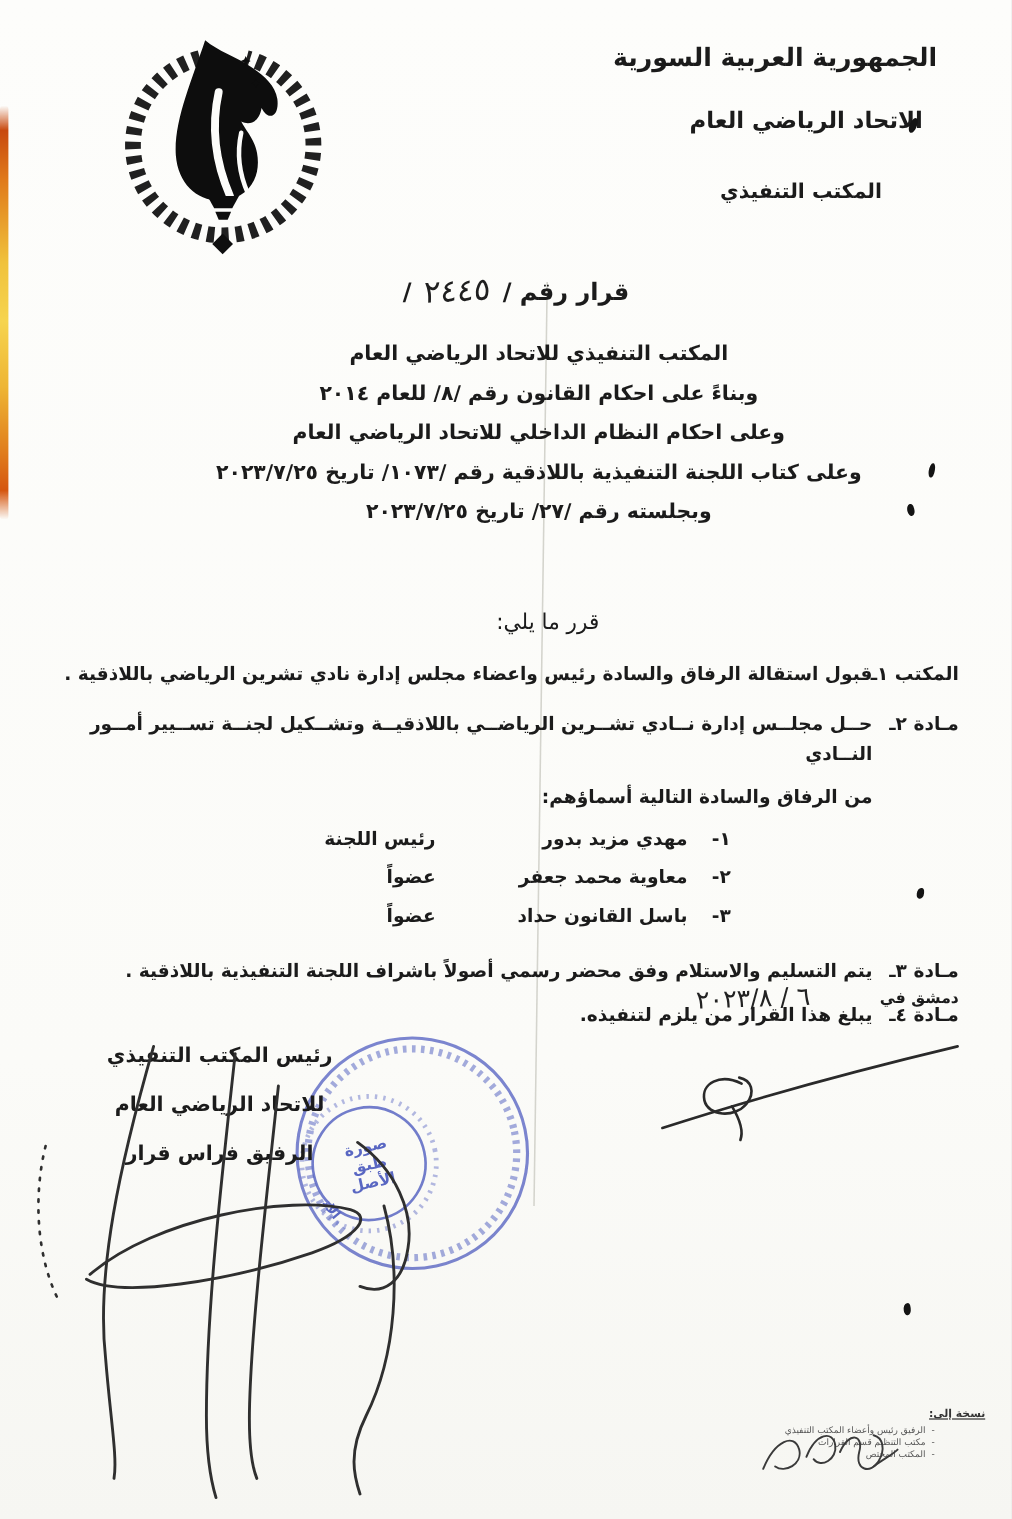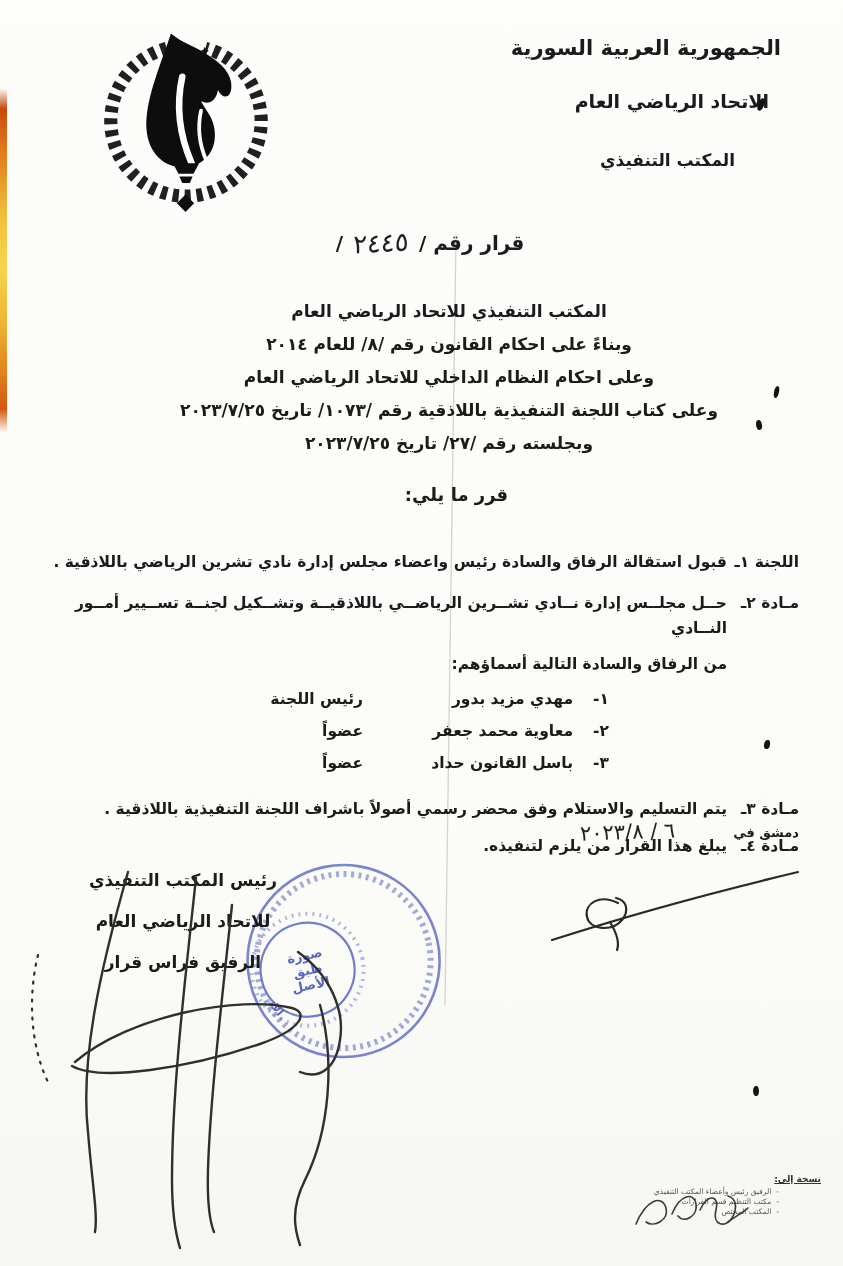--- a/index.html
+++ b/index.html
@@ -13,23 +13,23 @@
   .hdr-line{font-weight:bold;white-space:nowrap;}
   .hdr-country{top:36px;right:62px;font-size:21px;}
   .hdr-org{top:90px;right:74px;font-size:19px;}
   .hdr-office{top:150px;right:108px;font-size:17px;}
   
   .decision{top:228px;left:17px;right:0;display:flex;justify-content:center;align-items:center;gap:10px;direction:rtl;}
   .decision .lbl{font-weight:bold;font-size:20px;}
   .decision .hand-num{font-size:26px;letter-spacing:4px;transform:rotate(-3deg) skewX(-5deg);font-weight:400;color:#1f1f1f;}
   .decision .slash{font-weight:bold;font-size:20px;}
   
-  .preamble{top:300px;left:55px;right:0;text-align:center;}
+  .preamble{top:284px;left:55px;right:0;text-align:center;}
   .preamble div{font-weight:bold;font-size:17px;line-height:1.3;margin-bottom:11px;white-space:nowrap;}
-  .decree-head{top:484px;left:70px;right:0;text-align:center;font-weight:bold;font-size:18px;}
+  .decree-head{top:508px;left:70px;right:0;text-align:center;font-weight:normal;font-size:18px;}
   
   .articles{top:550px;right:44px;left:40px;font-size:15.5px;font-weight:bold;line-height:1.6;}
   .article{display:flex;gap:10px;}
   .article .a-label{width:62px;flex-shrink:0;white-space:nowrap;}
   .article .a-text{flex:1;}
   .a1{margin-bottom:16px;}
   .a2-line2{margin-top:12px;}
   .committee{margin-top:10px;padding-right:118px;}
   .c-row{display:flex;margin-bottom:7px;}
   .c-num{width:36px;flex-shrink:0;}
@@ -105,21 +105,21 @@
     <div>وبناءً على احكام القانون رقم /٨/ للعام ٢٠١٤</div>
     <div>وعلى احكام النظام الداخلي للاتحاد الرياضي العام</div>
     <div>وعلى كتاب اللجنة التنفيذية باللاذقية رقم /١٠٧٣/ تاريخ ٢٠٢٣/٧/٢٥</div>
     <div>وبجلسته رقم /٢٧/ تاريخ ٢٠٢٣/٧/٢٥</div>
   </div>
 
   <div class="abs decree-head">قرر ما يلي:</div>
 
   <div class="abs articles">
     <div class="article a1">
-      <span class="a-label">اللجنة ١ـ</span>
+      <span class="a-label">المكتب ١ـ</span>
       <span class="a-text">قبول استقالة الرفاق والسادة رئيس واعضاء مجلس إدارة نادي تشرين الرياضي باللاذقية .</span>
     </div>
     <div class="article">
       <span class="a-label">مـادة ٢ـ</span>
       <span class="a-text">
         <span>حــل مجلــس إدارة نــادي تشــرين الرياضــي باللاذقيــة وتشــكيل لجنــة تســيير أمــور النــادي</span>
         <div class="a2-line2">من الرفاق والسادة التالية أسماؤهم:</div>
         <div class="committee">
           <div class="c-row">
             <span class="c-num">١-</span>

